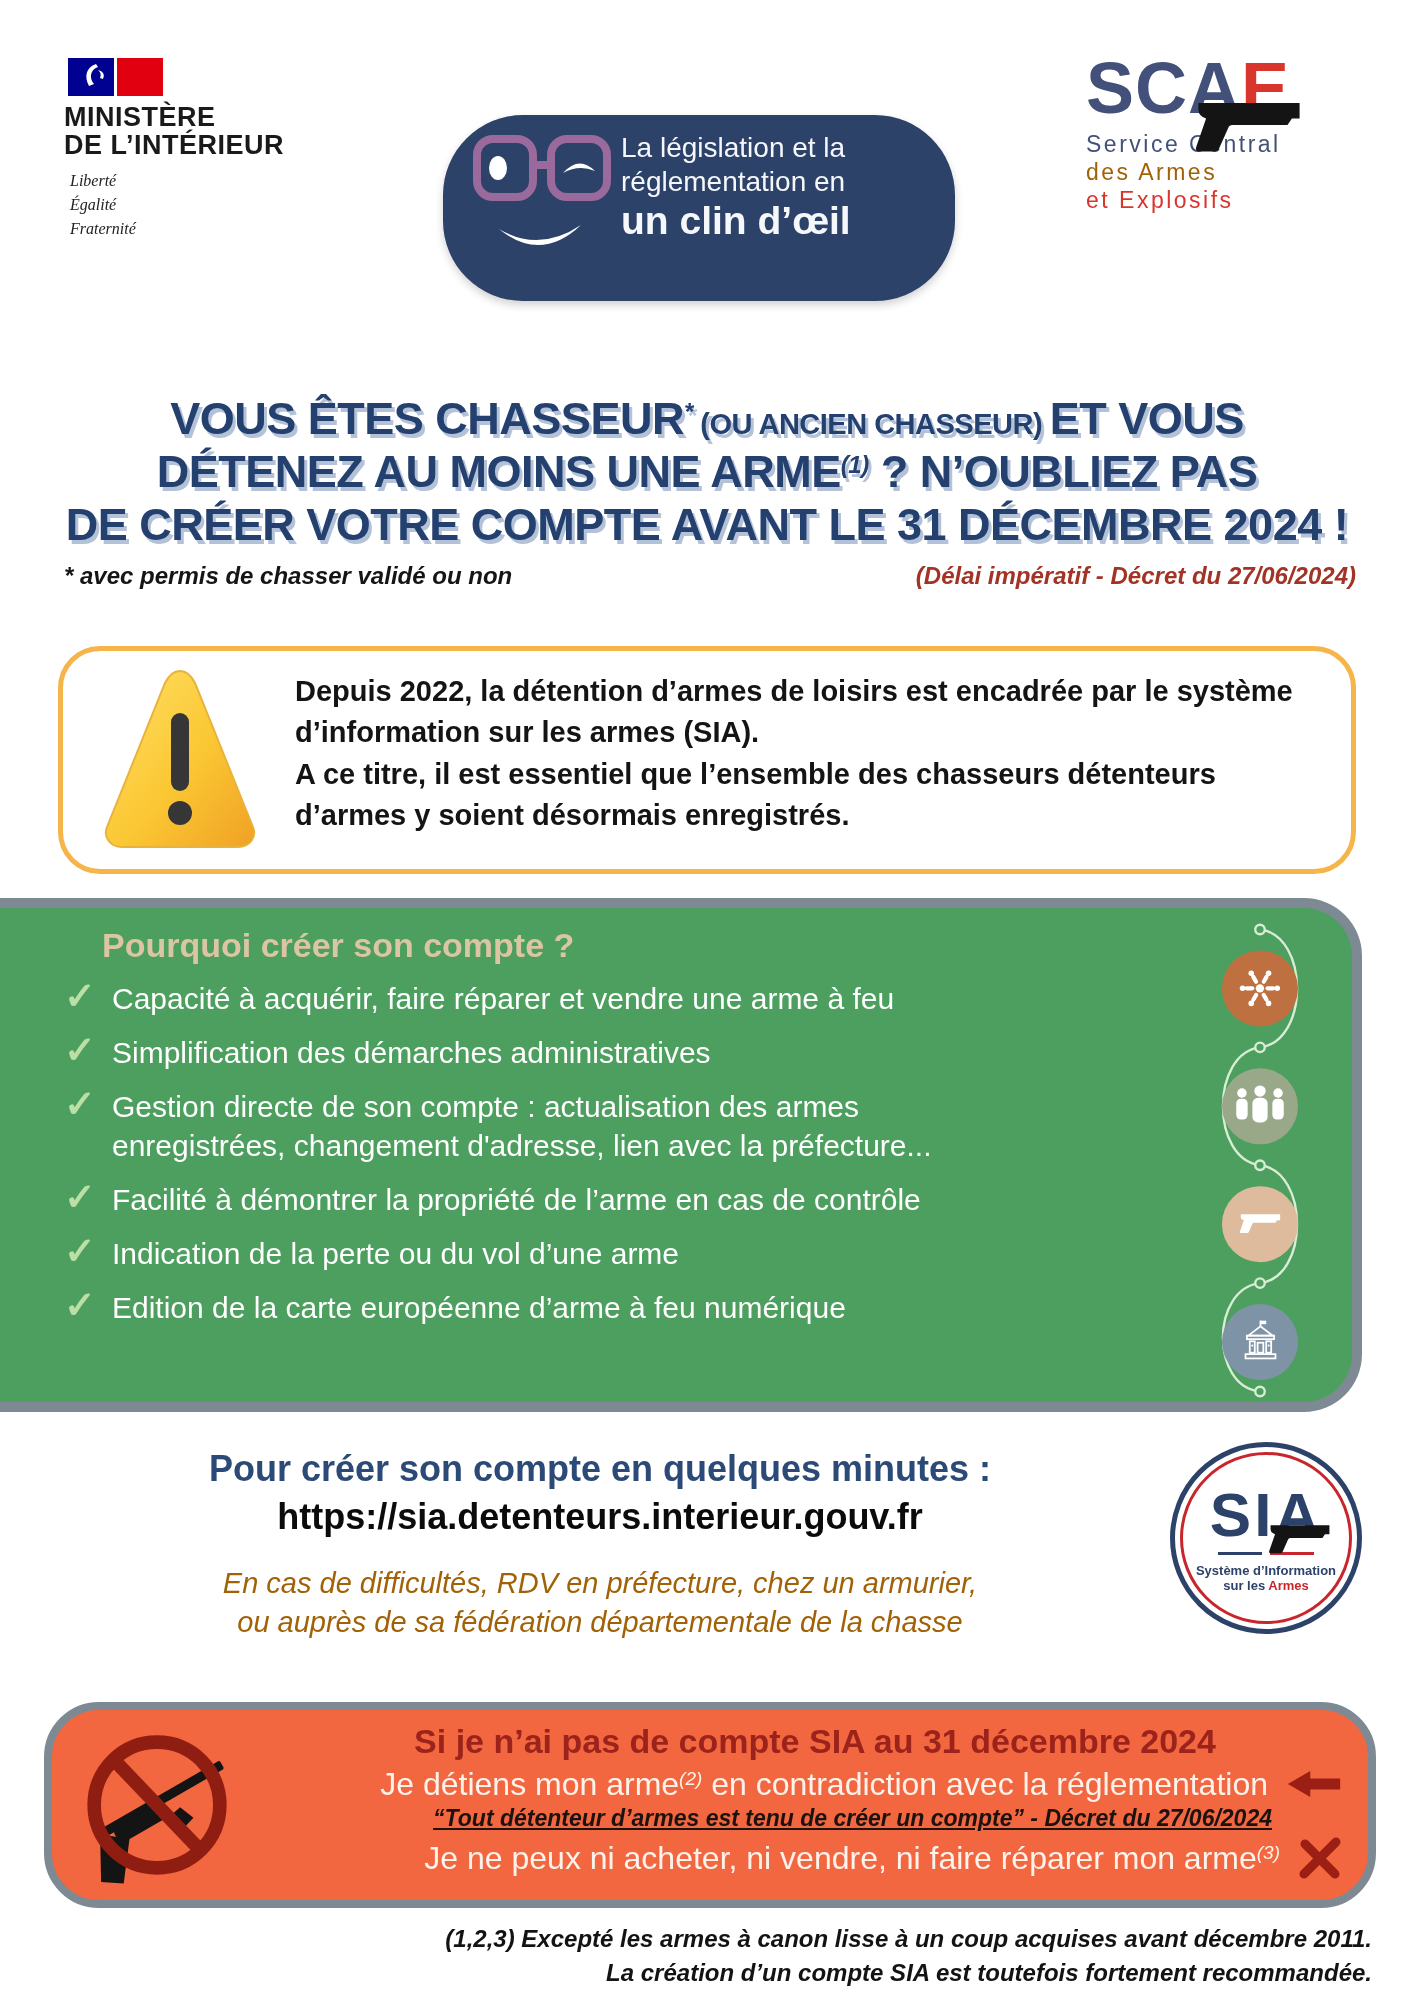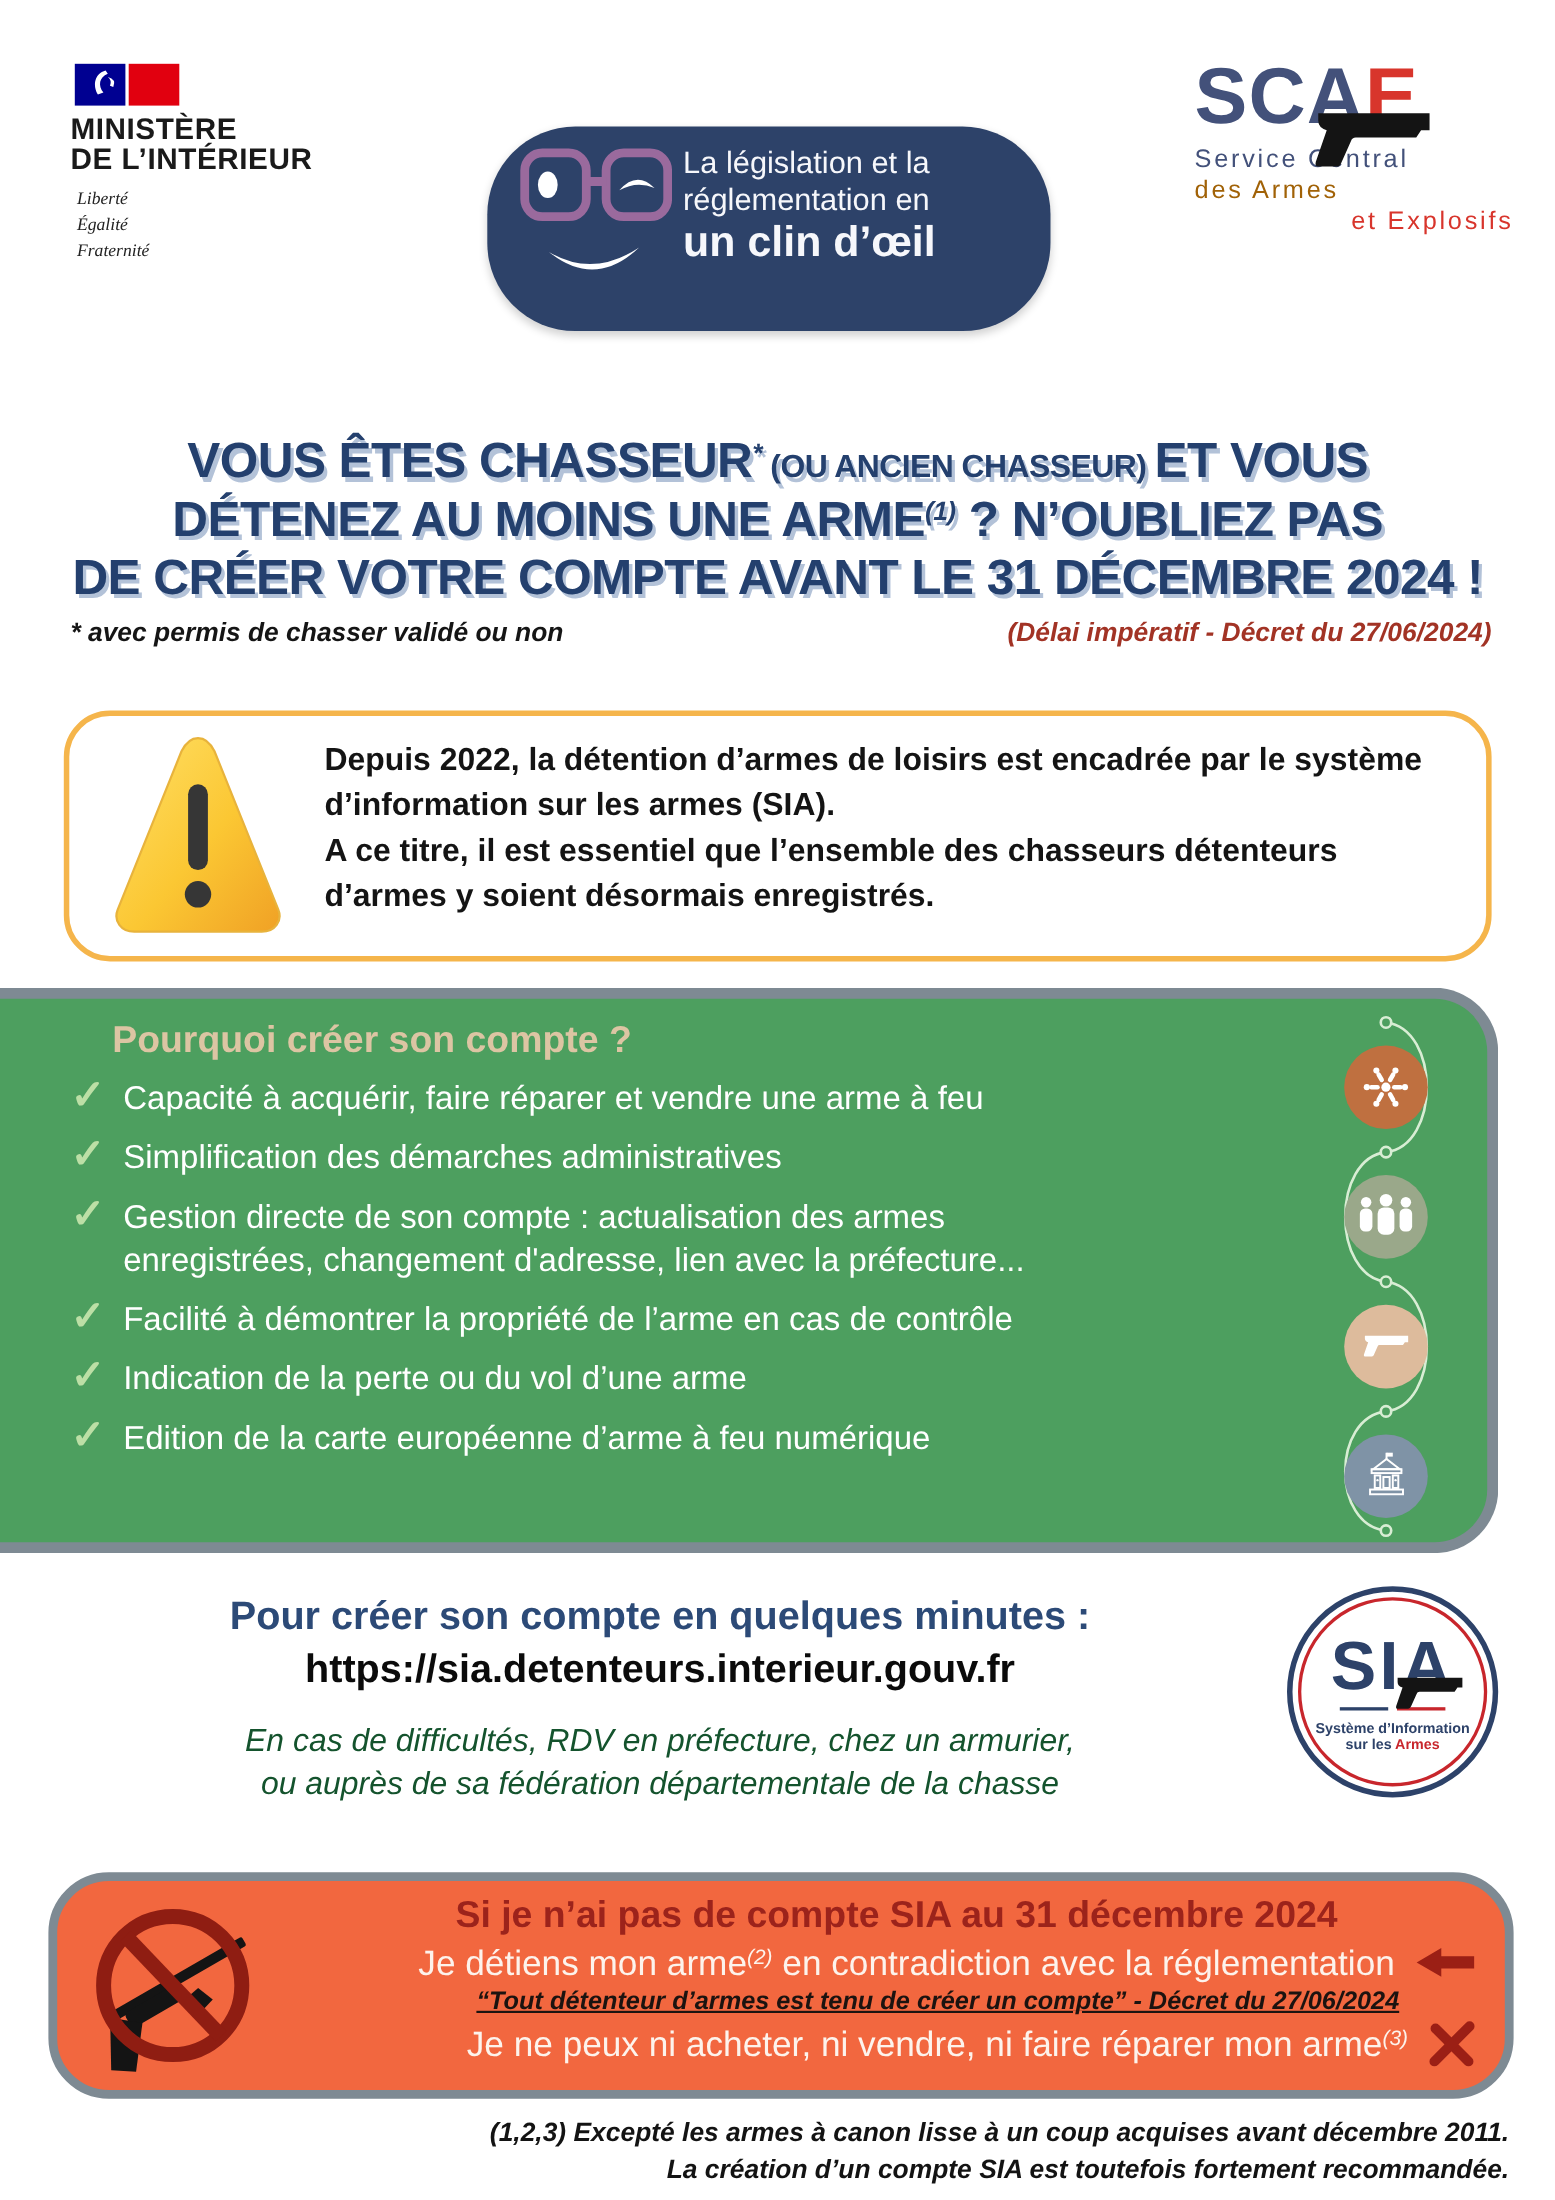--- a/index.html
+++ b/index.html
@@ -24,21 +24,21 @@
   .badge-text .t3{font-size:39px;line-height:1.15;font-weight:700;}
 
   .scae{position:absolute;left:1086px;top:52px;width:290px;}
   .scae-acronym{position:relative;font-weight:700;font-size:72px;line-height:1;letter-spacing:1px;}
   .scae-acronym .blue{color:var(--scae_blue);}
   .scae-acronym .red{color:var(--scae_red);}
   .scae-acronym svg{position:absolute;left:108px;top:42px;}
   .scae-sub{margin-top:6px;font-size:23px;line-height:1.22;letter-spacing:2.5px;}
   .scae-sub .l1{color:var(--scae_blue);}
   .scae-sub .l2{color:#a16207;}
-  .scae-sub .l3{color:var(--scae_red);text-align:right;}
+  .scae-sub .l3{color:var(--scae_red);}
 
   
   .headline{position:absolute;left:0;top:392px;width:1414px;text-align:center;
             color:var(--navy);font-weight:700;
             text-shadow:3px 4px 0 var(--headline_shadow);letter-spacing:-.5px;}
   .headline .line{font-size:45px;line-height:1.18;}
   .headline .small{font-size:29px;}
   .headline sup{font-size:24px;font-style:italic;vertical-align:14px;}
   .head-notes{position:absolute;left:64px;top:562px;width:1292px;display:flex;justify-content:space-between;
               font-size:24px;font-weight:700;font-style:italic;gap:16px;}
@@ -60,21 +60,21 @@
   .b-item{display:flex;align-items:flex-start;margin-bottom:15px;}
   .b-item .chk{width:48px;flex:0 0 48px;color:var(--check_green);font-size:38px;font-weight:700;line-height:1;
                transform:translateY(-2px);}
   .b-item .txt{max-width:905px;color:#fff;font-size:30px;line-height:1.3;}
   .rail{position:absolute;left:1198px;top:12px;}
 
   
   .account{position:absolute;left:60px;top:1448px;width:1080px;text-align:center;}
   .acc-head{font-size:36px;font-weight:700;color:#2c4a77;}
   .acc-url{margin-top:6px;font-size:36px;font-weight:700;color:#0b0b0b;}
-  .acc-help{margin-top:26px;font-size:29px;font-style:italic;color:#14532d;line-height:1.35;}
+  .acc-help{margin-top:26px;font-size:29px;font-style:italic;color:#a16207;line-height:1.35;}
   .sia{position:absolute;left:1170px;top:1442px;width:192px;height:192px;border-radius:50%;
        border:5px solid #2d4269;box-sizing:border-box;background:#fff;}
   .sia .ring{position:absolute;inset:5px;border-radius:50%;border:3px solid #c8262c;}
   .sia .inner{position:absolute;inset:0;display:flex;flex-direction:column;align-items:center;justify-content:center;}
   .sia .sia-word{position:relative;font-size:62px;font-weight:700;letter-spacing:3px;color:#2d4269;line-height:1;}
   .sia .sia-word svg{position:absolute;left:58px;top:36px;}
   .sia .divider{display:flex;margin-top:6px;}
   .sia .divider .d1{width:44px;height:3px;background:#2d4269;margin-right:8px;}
   .sia .divider .d2{width:44px;height:3px;background:#c8262c;}
   .sia .s1{margin-top:8px;font-size:13px;color:#2d4269;font-weight:700;}

